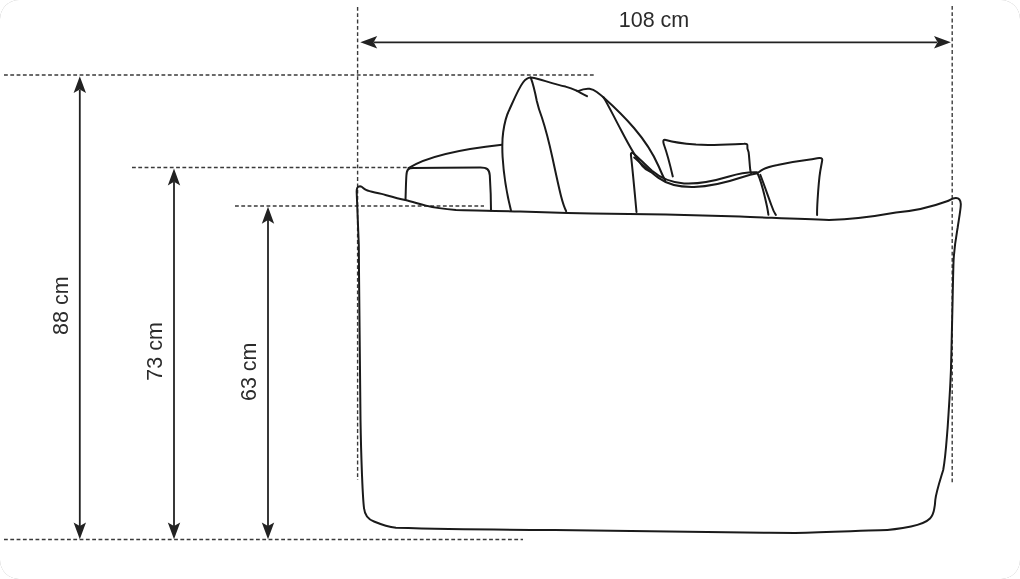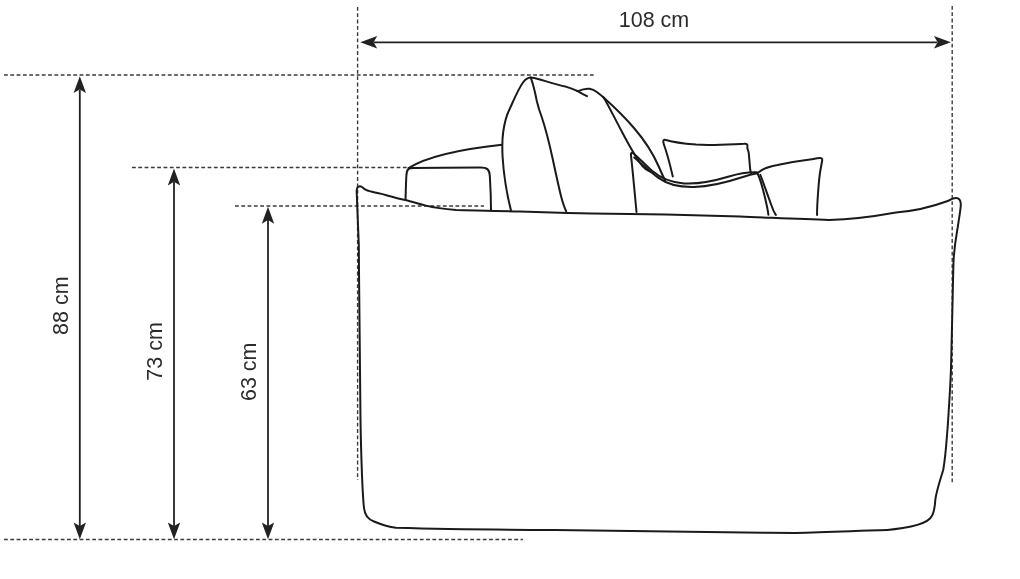--- a/index.html
+++ b/index.html
@@ -1,16 +1,16 @@
 <!DOCTYPE html>
 <html><head>
 <meta charset="utf-8">
 <style>
   html,body{margin:0;padding:0;background:#ffffff;}
-  .wrap{width:1020px;height:579px;position:relative;background:#a3a3a3;overflow:hidden;}
+  .wrap{width:1020px;height:579px;position:relative;background:#a3a3a3;overflow:hidden;border-radius:19px;}
   text{font-family:"Liberation Sans",sans-serif;fill:#2b2b2b;}
 </style>
 </head>
 <body>
 <div class="wrap">
 <svg width="1020" height="579" viewBox="0 0 1020 579" xmlns="http://www.w3.org/2000/svg">
 
   <rect x="0" y="0" width="1020" height="579" fill="#ffffff"></rect>
 
   <g stroke="#3a3a3a" stroke-width="1.4" fill="none" stroke-dasharray="3.8 2.5">

